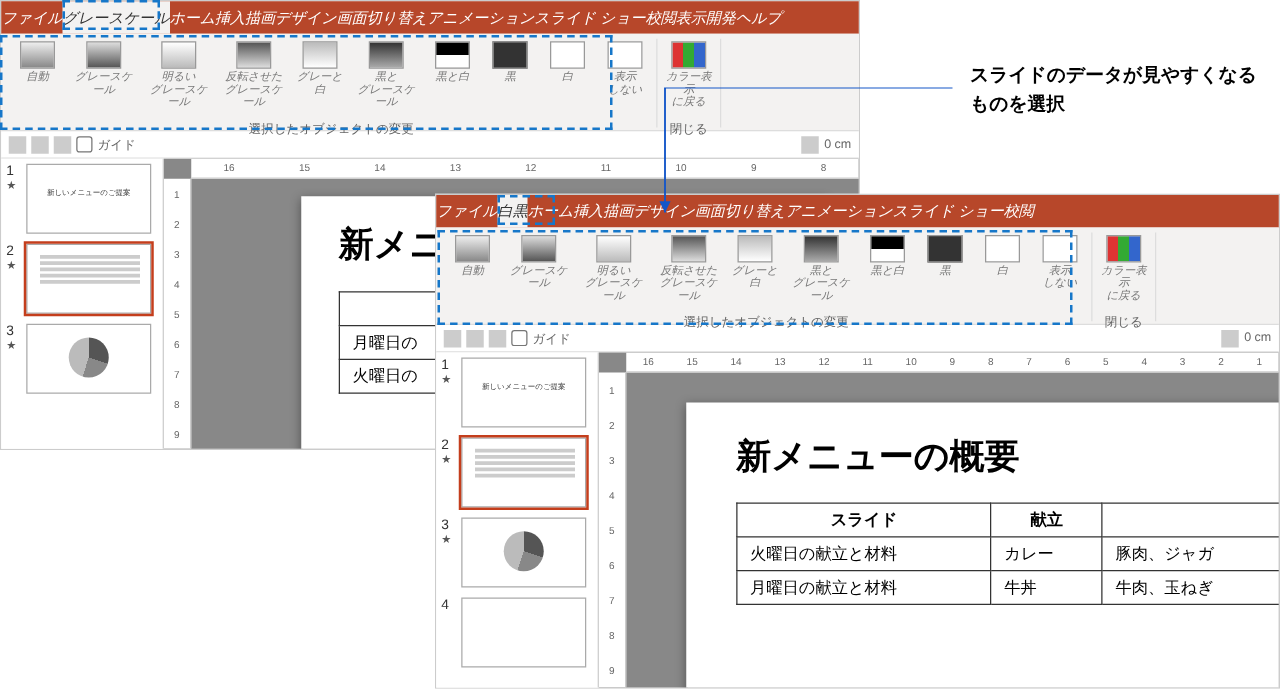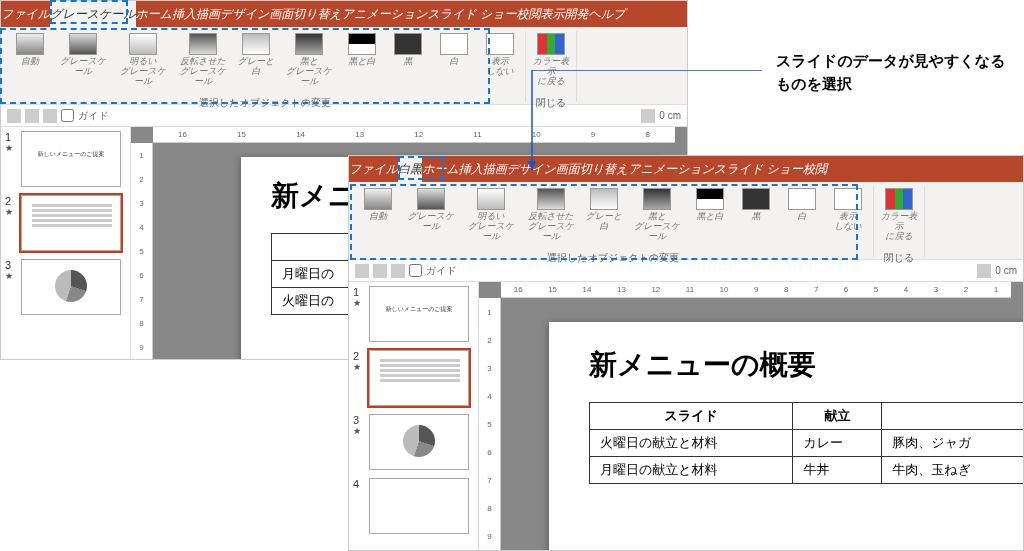--- a/index.html
+++ b/index.html
@@ -32,21 +32,21 @@
   .thumb-num { width: 12px; font-size: 11px; color: #333; }
   .thumb-num .star { display: block; font-size: 9px; color: #555; }
   .thumb { width: 100px; height: 56px; border: 1px solid #aaa; background: #fff; position: relative; }
   .thumb.selected { outline: 2px solid #c43e1c; }
   .thumb .mini-title { font-size: 6px; text-align: center; padding-top: 18px; color: #333; }
   .thumb .mini-lines { position: absolute; top: 8px; left: 10px; width: 80px; }
   .thumb .mini-lines div { height: 3px; background: #ccc; margin-bottom: 2px; }
   .minichart { width: 32px; height: 32px; border-radius: 50%; background: conic-gradient(#555 0 30%,#888 30% 55%,#bbb 55% 100%); margin: 10px auto; }
   .canvas { flex: 1; background: #888; position: relative; overflow: hidden; }
   .hruler, .vruler { background: #fff; font-size: 8px; color: #666; position: absolute; }
-  .hruler { left: 22px; right: 12px; top: 0; height: 16px; border-bottom: 1px solid #ccc; display: flex; justify-content: space-around; align-items: center; }
+  .hruler { left: 22px; right: 0; top: 0; height: 16px; border-bottom: 1px solid #ccc; display: flex; justify-content: space-around; align-items: center; }
   .vruler { left: 0; top: 16px; bottom: 0; width: 22px; border-right: 1px solid #ccc; display: flex; flex-direction: column; justify-content: space-around; align-items: center; }
   .slide { position: absolute; background: #fff; box-shadow: 0 2px 8px rgba(0,0,0,.4); }
   .slide1 { left: 110px; top: 30px; width: 420px; height: 250px; padding: 20px 30px; }
   .slide2 { left: 70px; top: 40px; width: 520px; height: 320px; padding: 24px 40px; }
   .slide h1 { font-size: 28px; font-weight: 700; margin-bottom: 18px; }
   table.menu { border-collapse: collapse; width: 100%; font-size: 13px; }
   table.menu th, table.menu td { border: 1px solid #333; padding: 4px 10px; text-align: left; }
   table.menu th { text-align: center; font-weight: 700; }
   .annotation { position: absolute; right: 18px; top: 50px; width: 230px; color: #000000; font-size: 15px; font-weight: 700; line-height: 1.5; text-align: left; }
   .arrow { position: absolute; left: 512px; top: 70px; width: 256px; height: 110px; pointer-events: none; }

